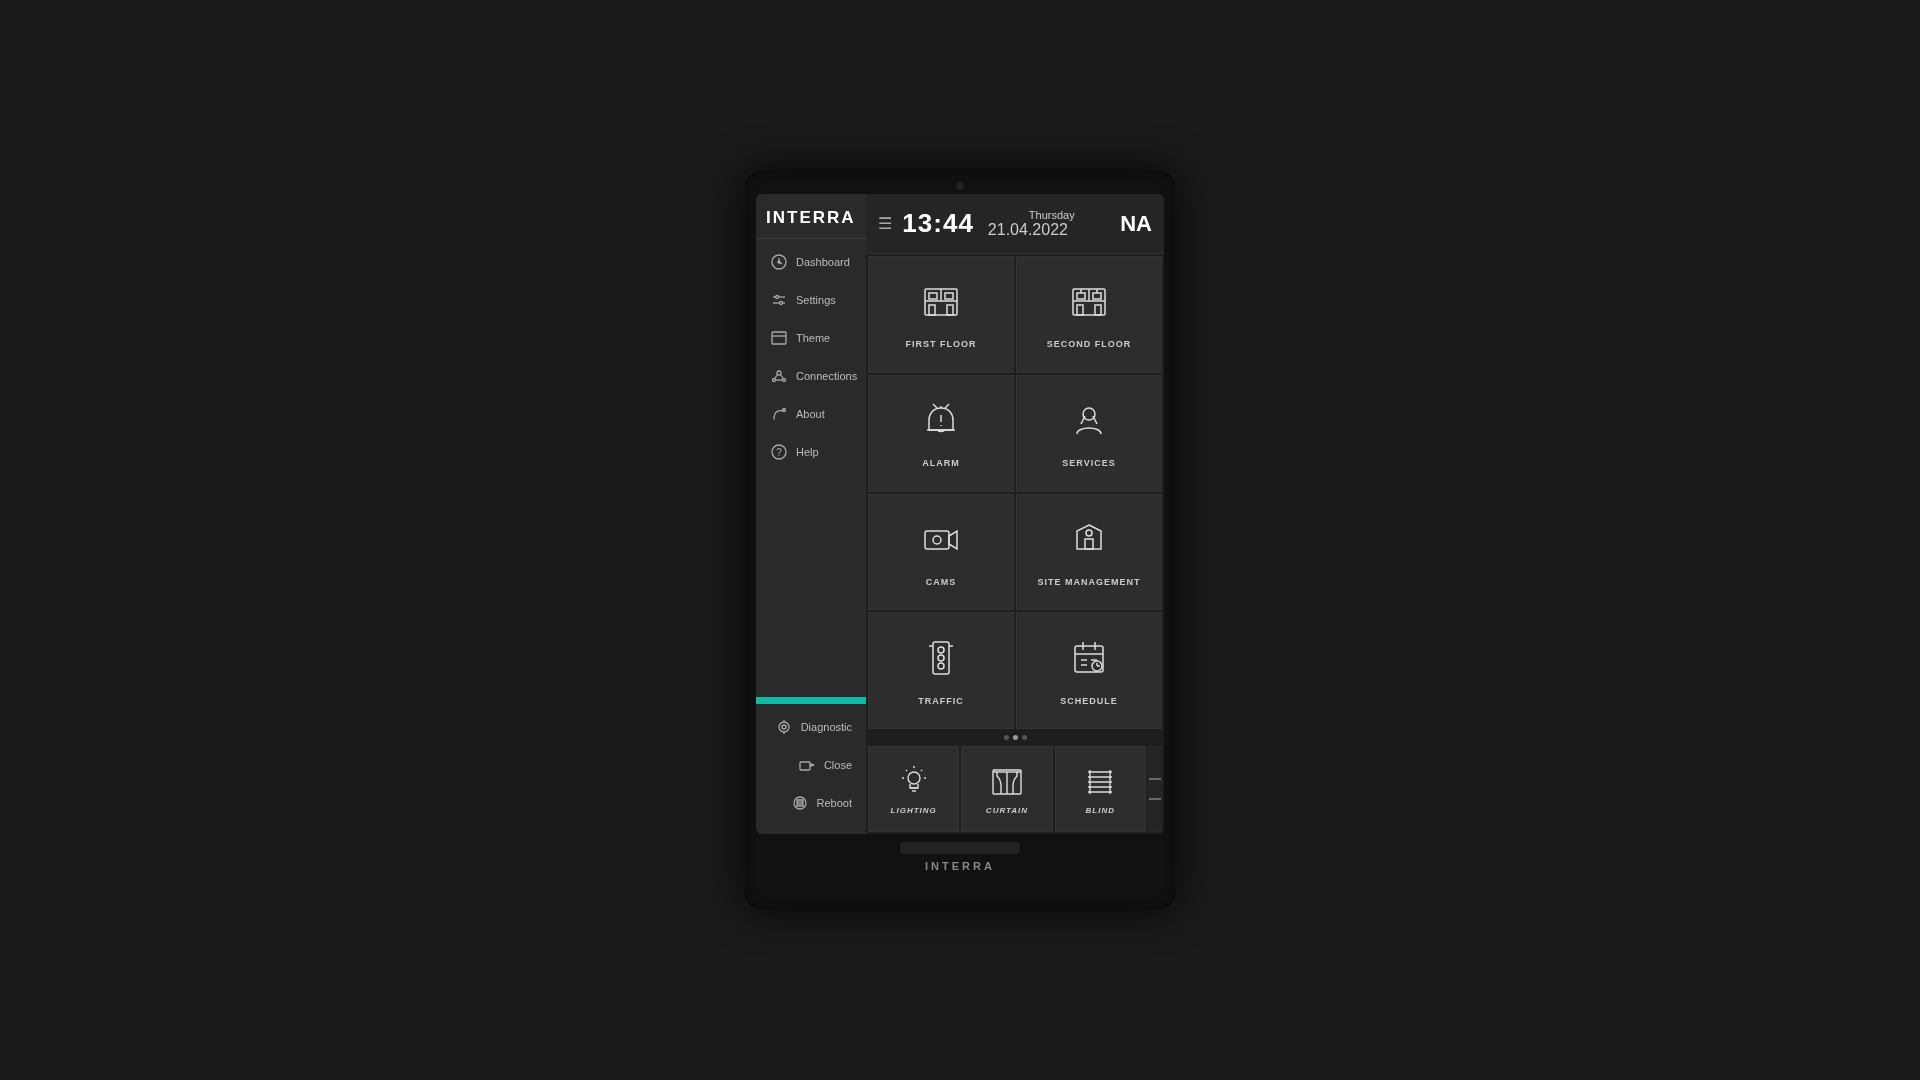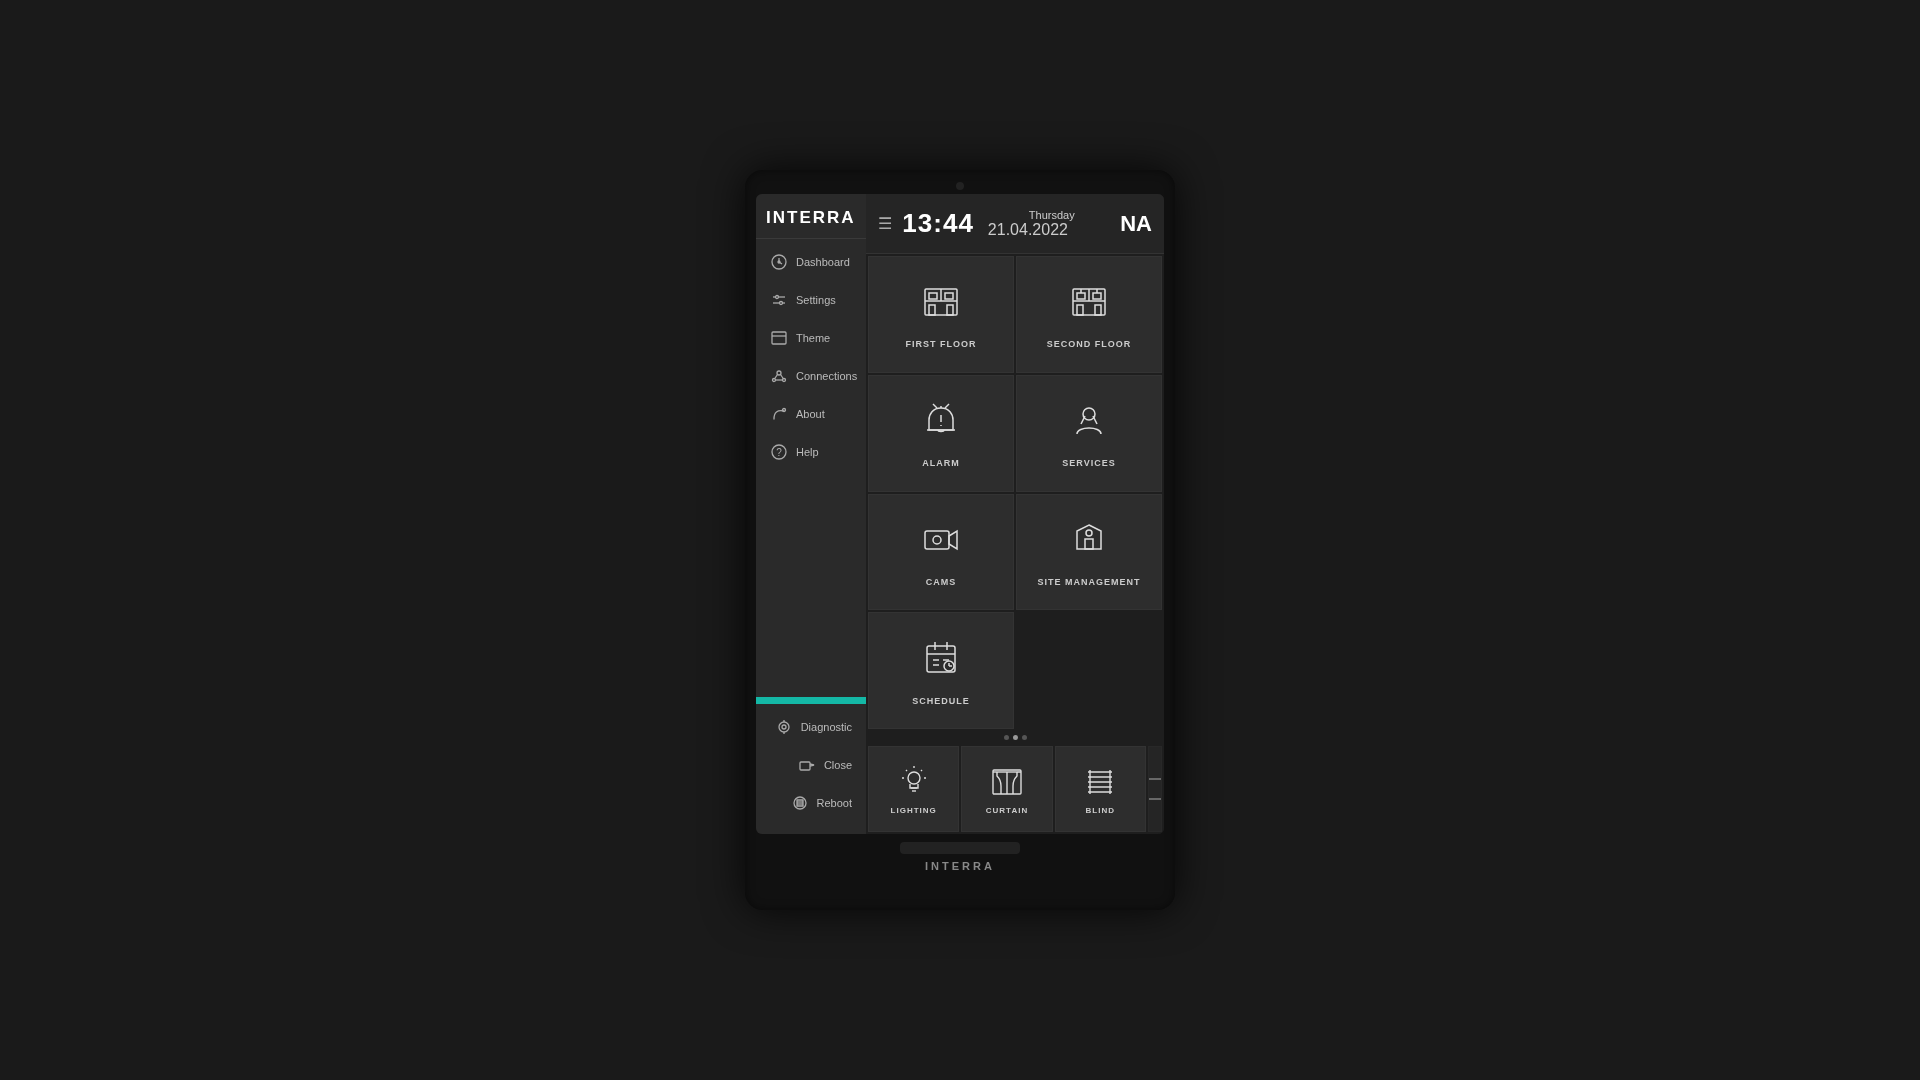--- a/index.html
+++ b/index.html
@@ -250,20 +250,21 @@
       flex: 1;
       background: #2d2d2d;
       display: flex;
       flex-direction: column;
       align-items: center;
       justify-content: center;
       padding: 8px 4px;
       cursor: pointer;
       gap: 6px;
       border: 1px solid #333;
+      font-style: italic;
     }
 
     .strip-item-icon {
       width: 36px;
       height: 36px;
       display: flex;
       align-items: center;
       justify-content: center;
       color: #ddd;
     }
@@ -508,20 +509,33 @@
           <div class="grid-item-icon">
             <svg width="44" height="44" viewBox="0 0 44 44" fill="none" stroke="#ddd" stroke-width="1.5">
               <path d="M22 8 L34 14 L34 32 L10 32 L10 14 Z"></path>
               <rect x="18" y="22" width="8" height="10"></rect>
               <circle cx="22" cy="16" r="3"></circle>
             </svg>
           </div>
           <span class="grid-item-label">SITE MANAGEMENT</span>
         </div>
 
+        <div class="grid-item">
+          <div class="grid-item-icon">
+            <svg width="44" height="44" viewBox="0 0 44 44" fill="none" stroke="#ddd" stroke-width="1.5">
+              <rect x="14" y="6" width="16" height="32" rx="2"></rect>
+              <circle cx="22" cy="14" r="3"></circle>
+              <circle cx="22" cy="22" r="3"></circle>
+              <circle cx="22" cy="30" r="3"></circle>
+              <line x1="14" y1="10" x2="10" y2="10"></line>
+              <line x1="30" y1="10" x2="34" y2="10"></line>
+            </svg>
+          </div>
+          <span class="grid-item-label">TRAFFIC</span>
+        </div>
 
         <div class="grid-item">
           <div class="grid-item-icon">
             <svg width="44" height="44" viewBox="0 0 44 44" fill="none" stroke="#ddd" stroke-width="1.5">
               <rect x="8" y="10" width="28" height="26" rx="2"></rect>
               <line x1="8" y1="18" x2="36" y2="18"></line>
               <line x1="16" y1="6" x2="16" y2="14"></line>
               <line x1="28" y1="6" x2="28" y2="14"></line>
               <line x1="14" y1="24" x2="20" y2="24"></line>
               <line x1="24" y1="24" x2="30" y2="24"></line>

